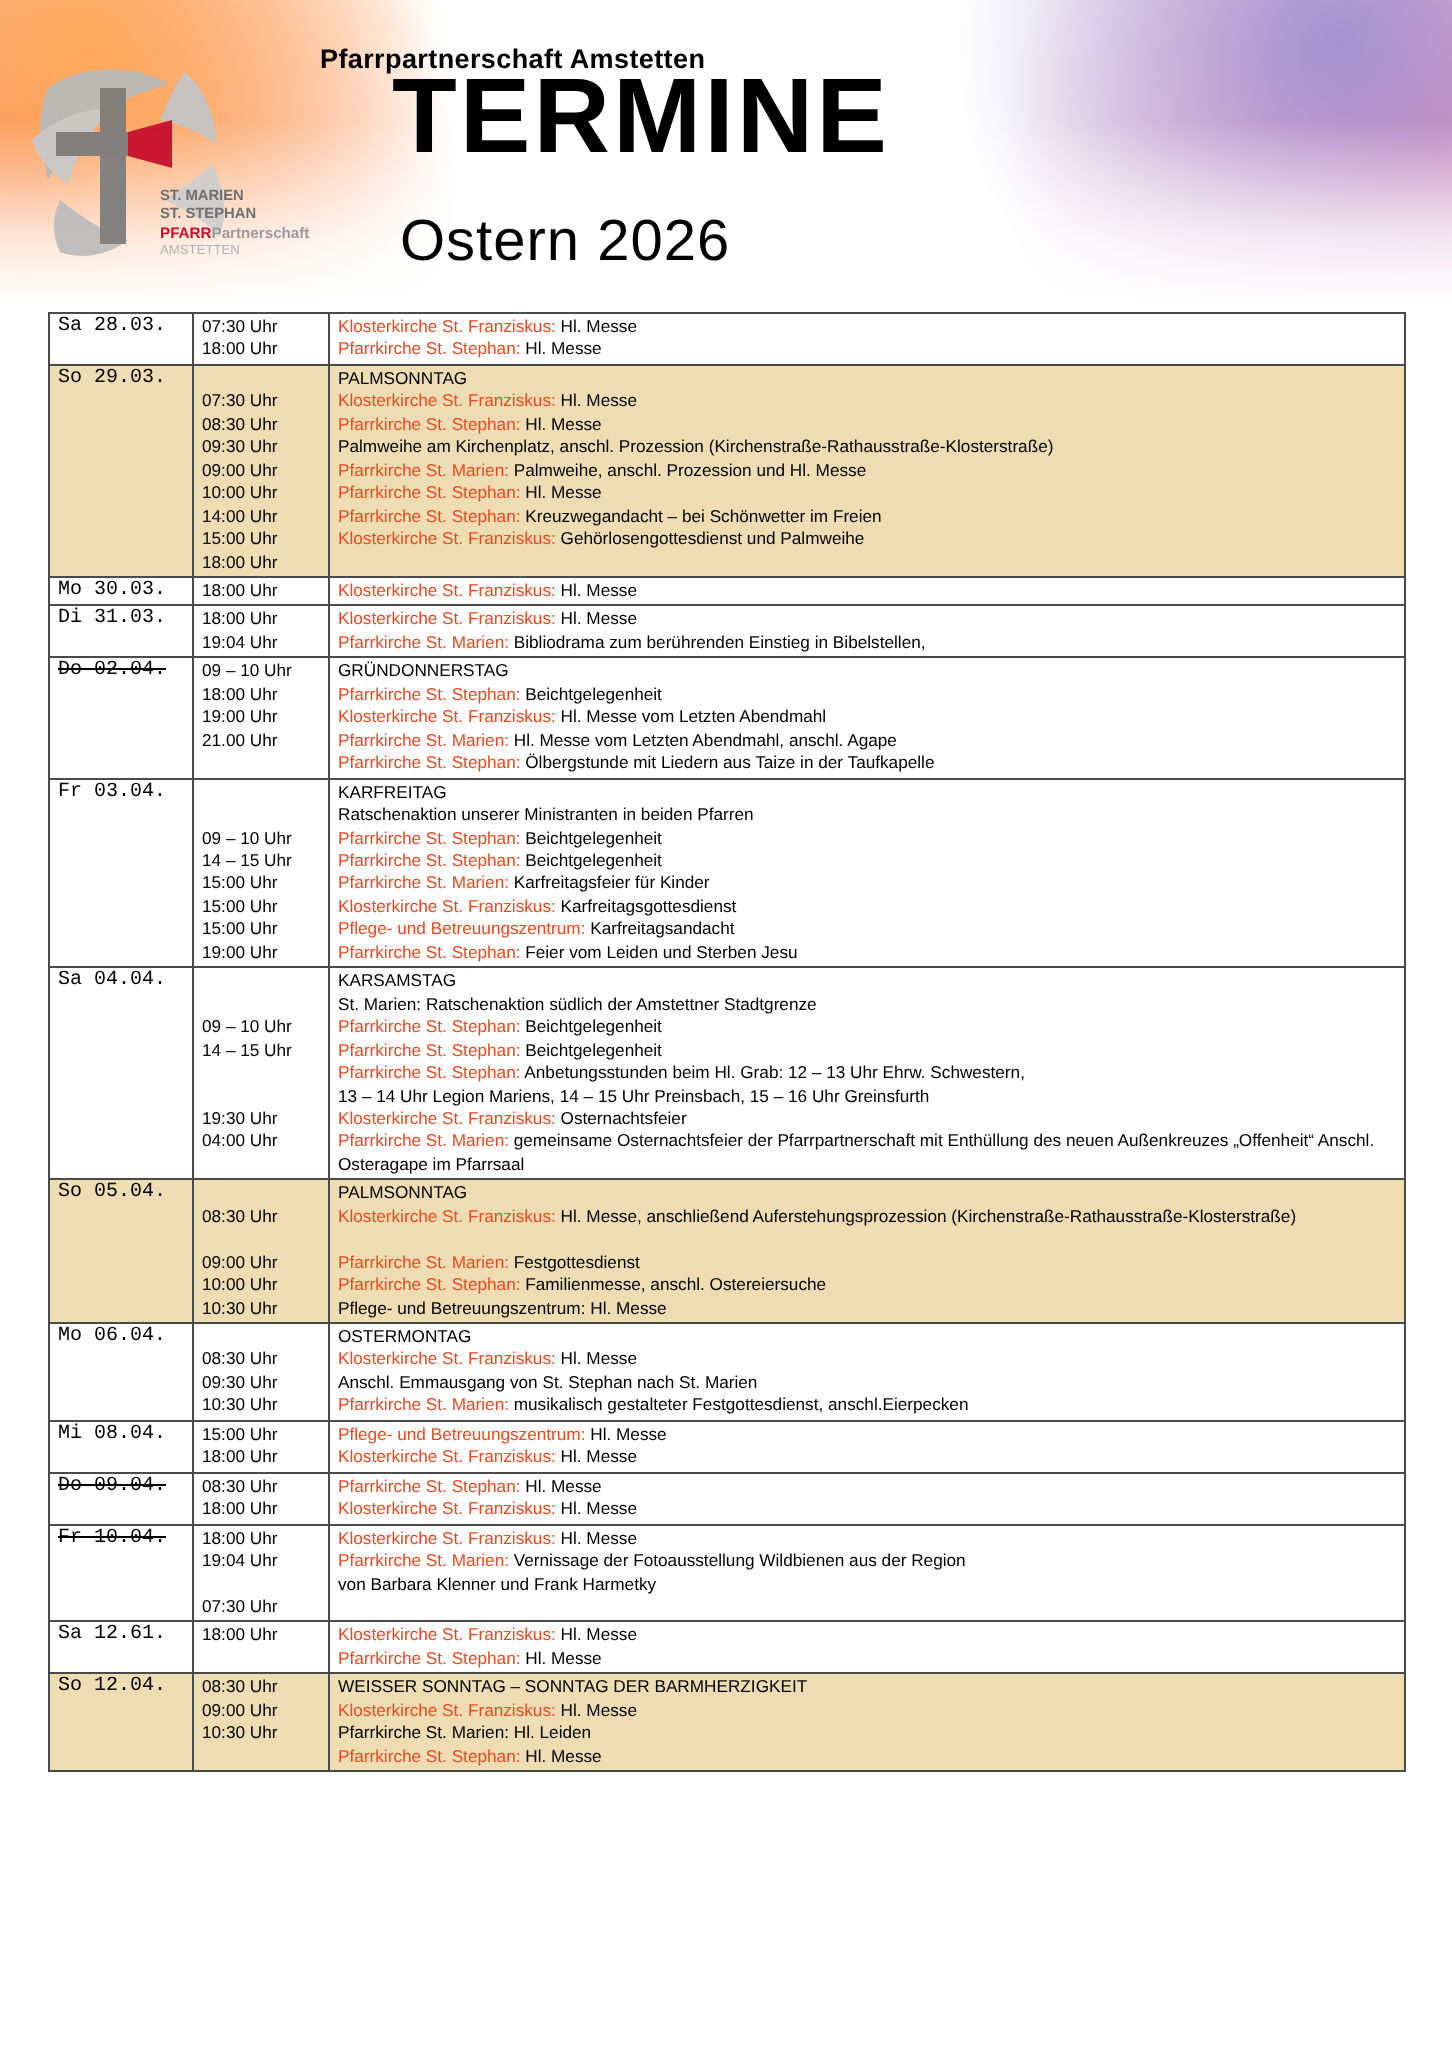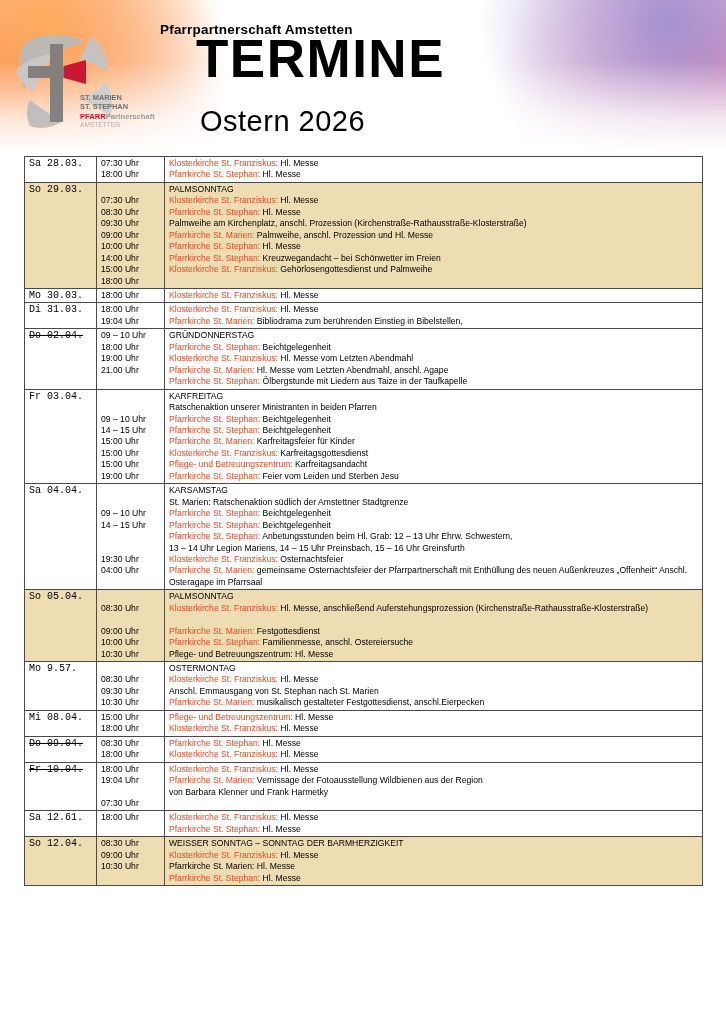--- a/index.html
+++ b/index.html
@@ -310,21 +310,21 @@
               <div class="line">&nbsp;</div>
               <div class="line"><span style="color: rgb(232, 73, 31);">Pfarrkirche St. Marien:</span><span> Festgottesdienst</span></div>
               <div class="line"><span style="color: rgb(232, 73, 31);">Pfarrkirche St. Stephan:</span><span> Familienmesse, anschl. Ostereiersuche</span></div>
               <div class="line"><span>Pflege- und Betreuungszentrum: Hl. Messe</span></div>
             </div>
           </td>
         </tr>
         <tr>
           <td class="c-date">
             <div class="cellbox">
-              <div class="date-line">Mo 9.57.</div>
+              <div class="date-line">Mo 06.04.</div>
             </div>
           </td>
           <td class="c-time">
             <div class="cellbox">
               <div class="line">&nbsp;</div>
               <div class="line">08:30 Uhr</div>
               <div class="line">09:30 Uhr</div>
               <div class="line">10:30 Uhr</div>
             </div>
           </td>
@@ -428,21 +428,21 @@
               <div class="line">08:30 Uhr</div>
               <div class="line">09:00 Uhr</div>
               <div class="line">10:30 Uhr</div>
               <div class="line">&nbsp;</div>
             </div>
           </td>
           <td class="c-txt hl">
             <div class="cellbox">
               <div class="line"><span style="color: rgb(0, 0, 0);">WEISSER SONNTAG – SONNTAG DER BARMHERZIGKEIT</span></div>
               <div class="line"><span style="color: rgb(232, 73, 31);">Klosterkirche St. Franziskus:</span><span> Hl. Messe</span></div>
-              <div class="line"><span>Pfarrkirche St. Marien: Hl. Messe</span></div>
+              <div class="line"><span>Pfarrkirche St. Marien: Hl. Leiden</span></div>
               <div class="line"><span style="color: rgb(232, 73, 31);">Pfarrkirche St. Stephan:</span><span> Hl. Messe</span></div>
             </div>
           </td>
         </tr>
       </tbody>
   </table>
 
 </div>
 
 </body></html>

